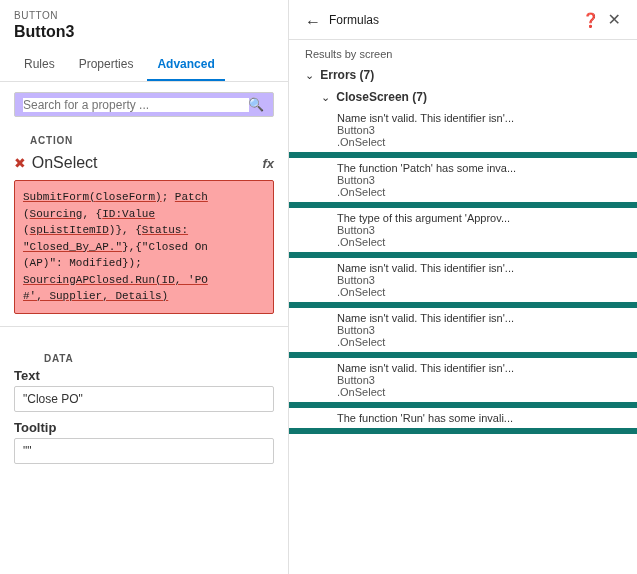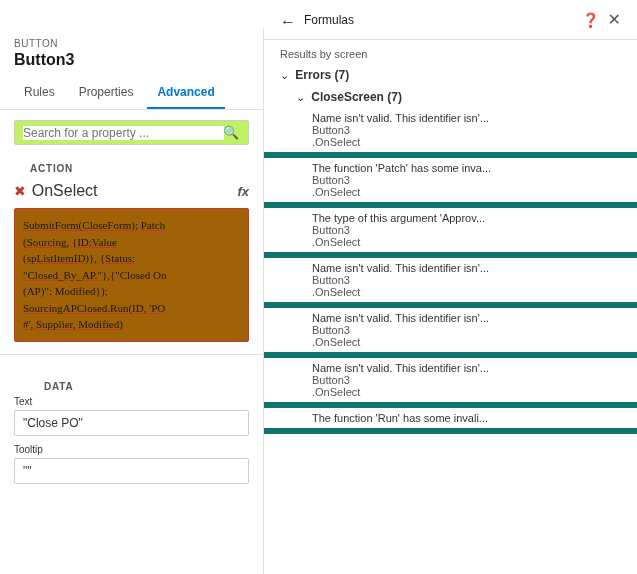--- a/index.html
+++ b/index.html
@@ -8,26 +8,25 @@
       font-size: 12px;
       display: flex;
       height: 574px;
       width: 637px;
       overflow: hidden;
       background: #fff;
     }
 
     
     .left-panel {
-      width: 264px;
+      width: 289px;
       border-right: 1px solid #e0e0e0;
       display: flex;
       flex-direction: column;
       flex-shrink: 0;
-      margin-top: 28px;
     }
 
     .element-type {
       font-size: 10px;
       color: #666;
       text-transform: uppercase;
       padding: 10px 14px 0 14px;
       letter-spacing: 0.5px;
     }
 
@@ -59,21 +58,21 @@
       font-weight: 600;
     }
 
     .search-bar {
       display: flex;
       align-items: center;
       margin: 10px 14px;
       border: 1px solid #ccc;
       border-radius: 2px;
       padding: 4px 8px;
-      background: #bef264;
+      background: #c4b5fd;
     }
 
     .search-bar input {
       border: none;
       outline: none;
       flex: 1;
       font-size: 12px;
       color: #999;
     }
 
@@ -114,45 +113,46 @@
       font-size: 13px;
       font-style: italic;
       font-weight: bold;
     }
 
     .code-box {
       margin: 4px 14px;
       border: 1px solid #c0392b;
       border-radius: 2px;
       padding: 8px;
-      font-family: Liberation Serif, serif;
+      font-family: Liberation Mono, monospace;
       font-size: 11px;
       color: #1a1a1a;
-      background: #a16207;
+      background: #fca5a5;
       line-height: 1.5;
       min-height: 100px;
     }
 
     .code-box .underline-red {
       text-decoration: underline;
       text-decoration-color: #c0392b;
     }
 
     .data-section {
       padding: 10px 14px 4px 14px;
     }
 
     .data-field {
       margin-bottom: 8px;
     }
 
     .field-label {
-      font-size: 10px;
+      font-size: 13px;
       color: #333;
       margin-bottom: 3px;
+      font-weight: bold;
     }
 
     .field-input {
       width: 100%;
       border: 1px solid #ccc;
       border-radius: 2px;
       padding: 5px 8px;
       font-size: 12px;
       color: #333;
       outline: none;
@@ -289,21 +289,21 @@
     <span class="fx-icon">fx</span>
   </div>
 
   <div class="code-box">
     <span class="underline-red">SubmitForm(<span style="text-decoration:underline;text-decoration-color:#c0392b">CloseForm</span>)</span>; <span class="underline-red">Patch</span><br>
     (<span class="underline-red">Sourcing</span>, {<span style="text-decoration:underline;text-decoration-color:#c0392b">ID:Value</span><br>
     (<span class="underline-red">spListItemID</span>)}, {<span class="underline-red">Status:</span><br>
     <span class="underline-red">"Closed_By_AP."</span>},{"Closed On<br>
     (AP)": Modified}); <br>
     <span class="underline-red">SourcingAPClosed.Run(ID, 'PO</span><br>
-    <span class="underline-red">#', Supplier, Modified)</span>
+    <span class="underline-red">#', Supplier, Details)</span>
   </div>
 
   <div class="divider-h"></div>
 
   <div class="data-section">
     <div class="section-label">DATA</div>
 
     <div class="data-field">
       <div class="field-label">Text</div>
       <input class="field-input" type="text" value="&quot;Close PO&quot;" style="">

